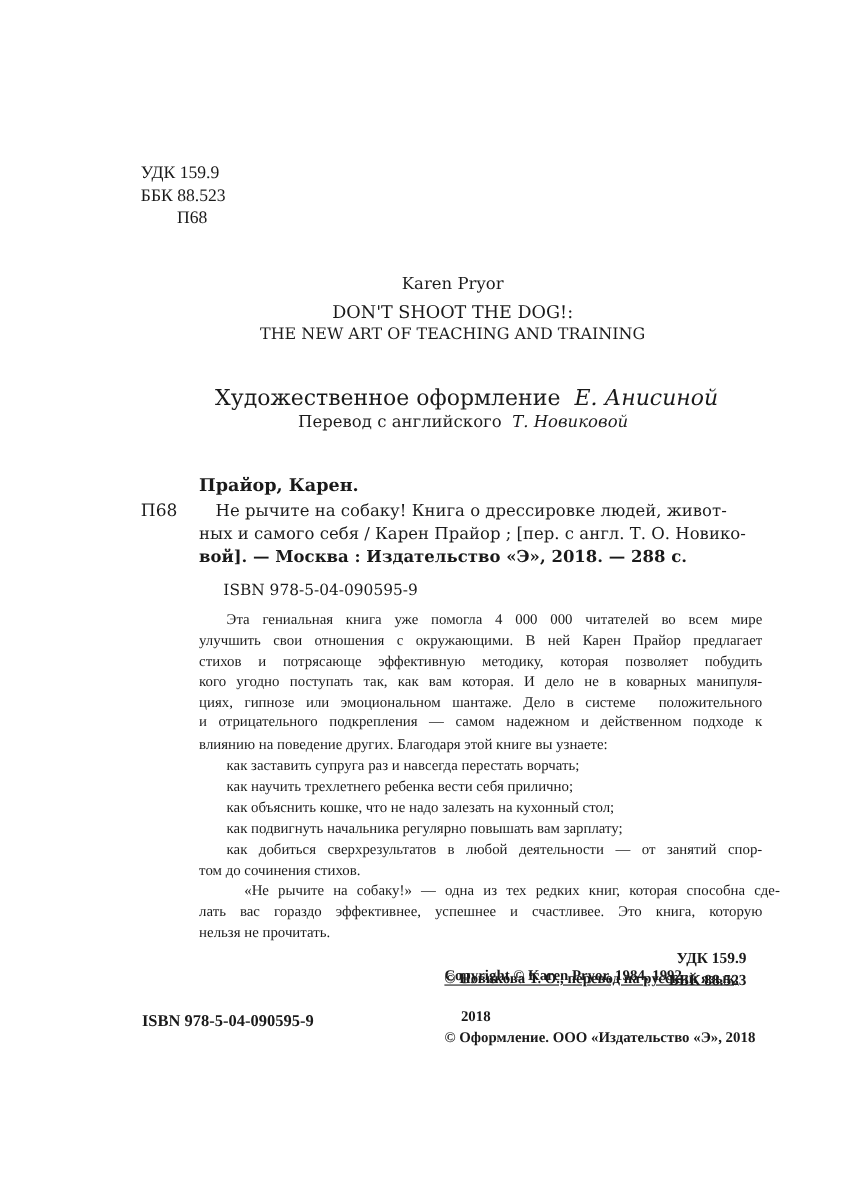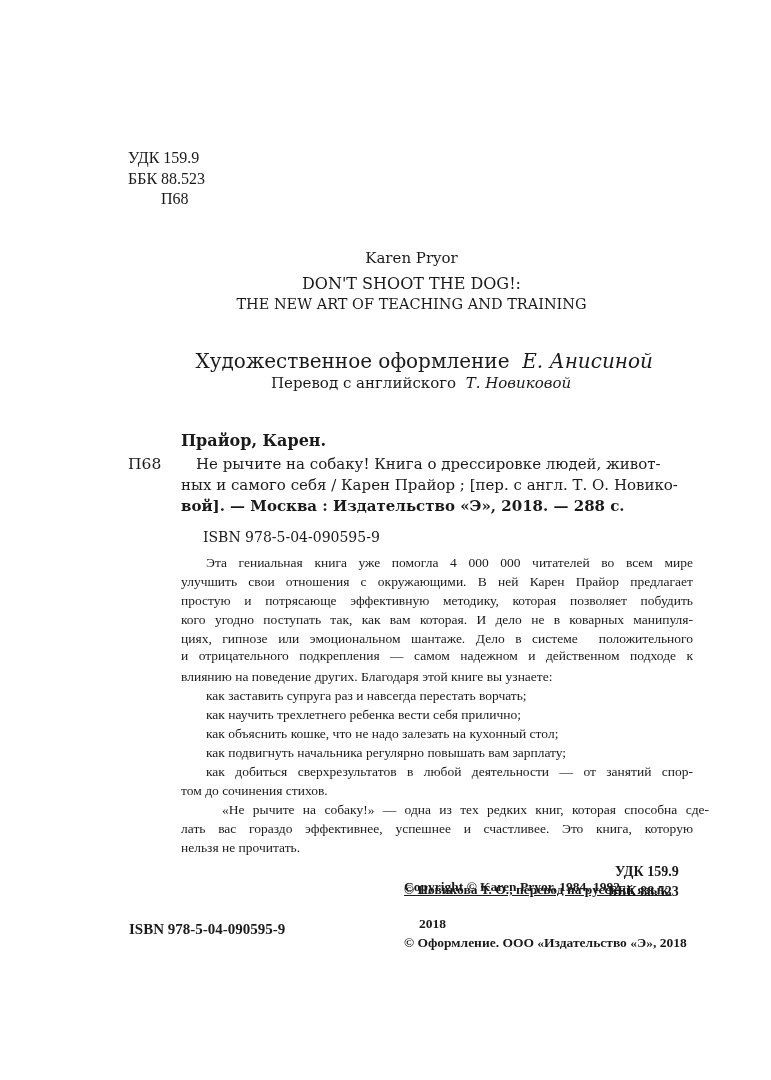--- a/index.html
+++ b/index.html
@@ -50,21 +50,21 @@
   <div class="bib-line" style="left:128px;top:454px;">П68</div>
   <div class="bib-line" style="left:196px;top:454px;width:500px;font-size:15px;">Не рычите на собаку! Книга о дрессировке людей, живот-</div>
   <div class="bib-line" style="left:181px;top:475px;width:515px;font-size:15px;">ных и самого себя / Карен Прайор ; [пер. с англ. Т. О. Новико-</div>
   <div class="bib-line" style="left:181px;top:496px;width:515px;font-size:15px;font-weight:bold;">вой]. — Москва : Издательство «Э», 2018. — 288 с.</div>
   <div class="bib-line" style="left:203px;top:527px;font-size:14px;">ISBN 978-5-04-090595-9</div>
 </div>
 
 <div class="abs annot" style="left:0;top:0;width:771px;height:999px;pointer-events:none;padding-left:48px;">
   <div class="an-line just" style="left:206px;top:553px;width:487px;">Эта гениальная книга уже помогла 4 000 000 читателей во всем мире</div>
   <div class="an-line just" style="left:181px;top:572px;width:512px;">улучшить свои отношения с окружающими. В ней Карен Прайор предлагает</div>
-  <div class="an-line just" style="left:181px;top:591px;width:512px;">простую и потрясающе эффективную методику, которая позволяет побудить</div>
+  <div class="an-line just" style="left:181px;top:591px;width:512px;">стихов и потрясающе эффективную методику, которая позволяет побудить</div>
   <div class="an-line just" style="left:181px;top:610px;width:512px;">кого угодно поступать так, как вам которая. И дело не в коварных манипуля-</div>
   <div class="an-line just" style="left:181px;top:629px;width:512px;">циях, гипнозе или эмоциональном шантаже. Дело в системе  положительного</div>
   <div class="an-line just" style="left:181px;top:646px;width:512px;">и отрицательного подкрепления — самом надежном и действенном подходе к</div>
   <div class="an-line" style="left:181px;top:667px;">влиянию на поведение других. Благодаря этой книге вы узнаете:</div>
   <div class="an-line" style="left:206px;top:686px;">как заставить супруга раз и навсегда перестать ворчать;</div>
   <div class="an-line" style="left:206px;top:705px;">как научить трехлетнего ребенка вести себя прилично;</div>
   <div class="an-line" style="left:206px;top:724px;">как объяснить кошке, что не надо залезать на кухонный стол;</div>
   <div class="an-line" style="left:206px;top:743px;">как подвигнуть начальника регулярно повышать вам зарплату;</div>
   <div class="an-line just" style="left:206px;top:762px;width:487px;">как добиться сверхрезультатов в любой деятельности — от занятий спор-</div>
   <div class="an-line" style="left:181px;top:781px;">том до сочинения стихов.</div>

